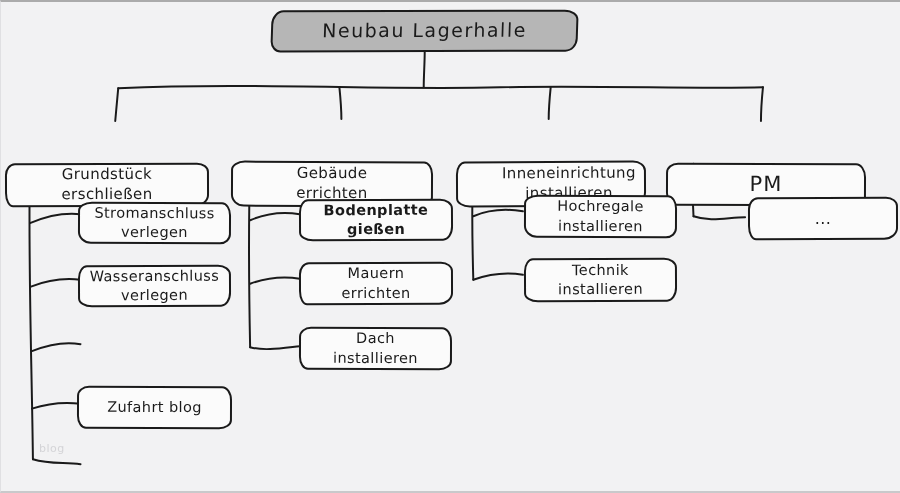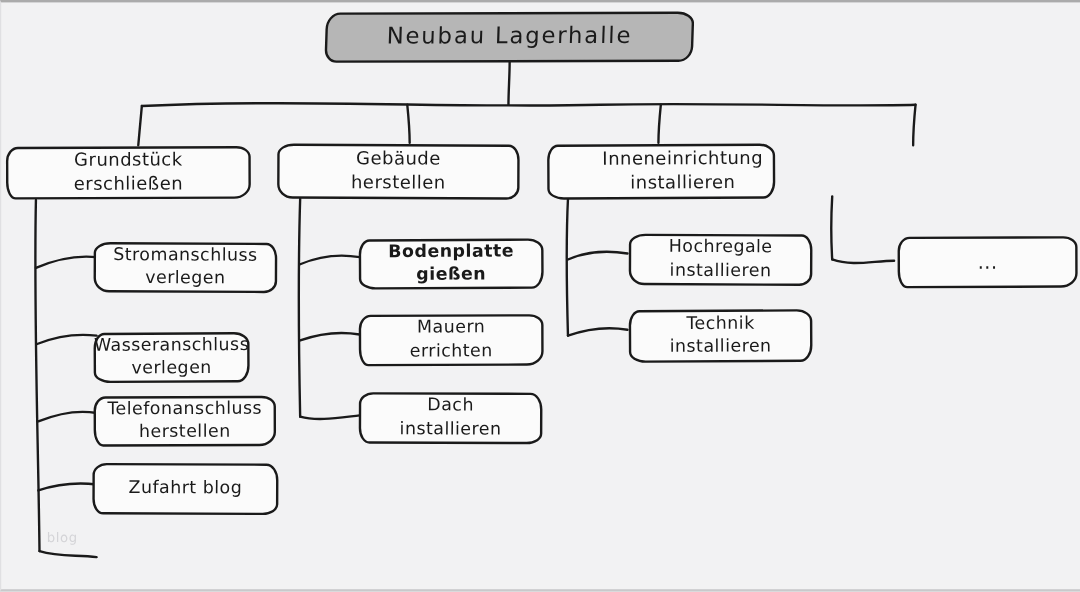--- a/index.html
+++ b/index.html
@@ -54,28 +54,28 @@
 
   .root-node {
     left: 270px; top: 8px; width: 307px; height: 42px;
     background: var(--root-fill, #b6b6b6);
     font-size: 19px;
     letter-spacing: 1.5px;
     border-radius: 12px 14px 12px 10px / 14px 10px 13px 11px;
     transform: skewX(-2deg) rotate(-0.15deg);
   }
 
-  .branch { font-size: 15px; }
+  .branch { font-size: 15px; margin-top: 41px; }
   .branch-0 { left: 4px;   top: 120px; width: 204px; height: 44px; }
   .branch-1 { left: 230px; top: 118px; width: 202px; height: 46px; }
   .branch-2 { left: 455px; top: 118px; width: 190px; height: 46px; padding-left: 36px; }
   .branch-3 { left: 665px; top: 120px; width: 200px; height: 43px; font-size: 21px; letter-spacing: 1px; }
 
   .task-0-0 { left: 77px; top: 200px; width: 153px; height: 42px; }
-  .task-0-1 { left: 77px; top: 263px; width: 130px; height: 42px; margin-top: 12px; }
+  .task-0-1 { left: 77px; top: 263px; width: 153px; height: 42px; }
   .task-0-2 { left: 77px; top: 328px; width: 152px; height: 42px; }
   .task-0-3 { left: 76px; top: 384px; width: 155px; height: 43px; }
   .task-0-4 { left: 76px; top: 446px; width: 156px; height: 43px; }
 
   .task-1-0 { left: 298px; top: 197px; width: 154px; height: 42px; font-weight: bold; }
   .task-1-1 { left: 298px; top: 260px; width: 154px; height: 43px; }
   .task-1-2 { left: 298px; top: 325px; width: 153px; height: 43px; }
 
   .task-2-0 { left: 523px; top: 193px; width: 153px; height: 43px; }
   .task-2-1 { left: 523px; top: 256px; width: 153px; height: 44px; }
@@ -124,30 +124,29 @@
 
     <path d="M695,163 C694,180 694,200 695,216"></path>
     <path d="M695,216 C712,222 730,217 747,217"></path>
   </svg>
 
   <div class="node root-node">Neubau Lagerhalle</div>
 
   <div class="node branch branch-0 r1">Grundstück
 erschließen</div>
   <div class="node branch branch-1 r2">Gebäude
-herstellen</div>
+errichten</div>
   <div class="node branch branch-2 r3">Inneneinrichtung
 installieren</div>
+  <div class="node branch branch-3 r4">PM</div>
 
   <div class="node task-0-0 r2">Stromanschluss
 verlegen</div>
   <div class="node task-0-1 r3">Wasseranschluss
 verlegen</div>
-  <div class="node task-0-2 r1">Telefonanschluss
-herstellen</div>
   <div class="node task-0-3 r4">Zufahrt blog</div>
 
   <div class="node task-1-0 r3">Bodenplatte
 gießen</div>
   <div class="node task-1-1 r1">Mauern
 errichten</div>
   <div class="node task-1-2 r4">Dach
 installieren</div>
 
   <div class="node task-2-0 r2">Hochregale

